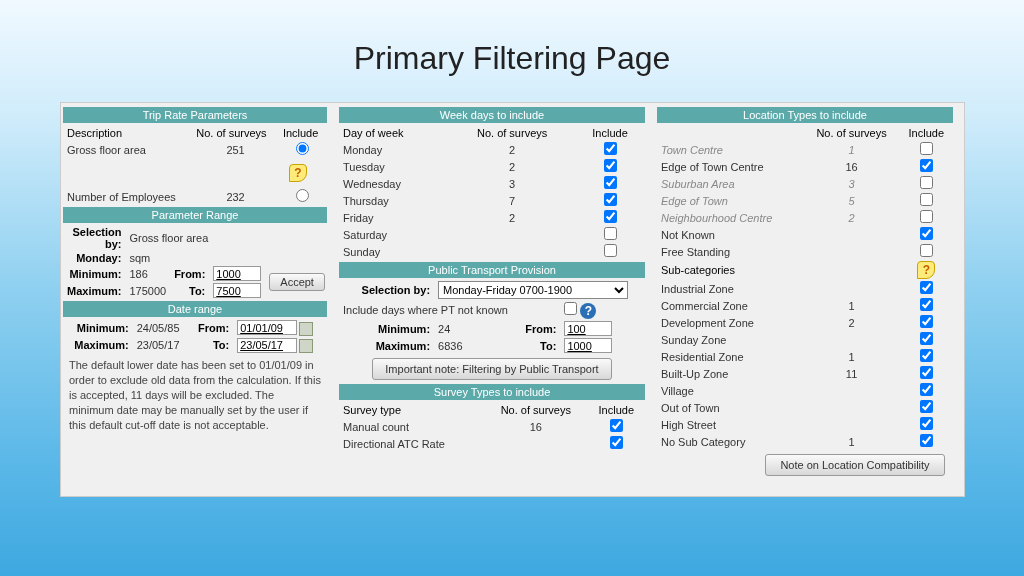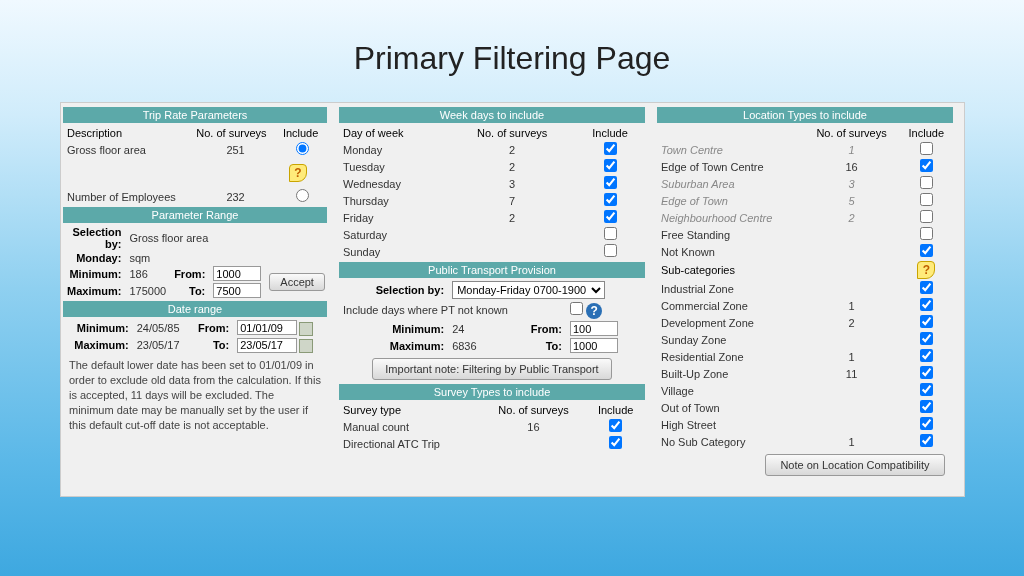--- a/index.html
+++ b/index.html
@@ -19,21 +19,21 @@
   .section-head {
     background: #5ca9a9; color: #fff; text-align: center;
     font-size: 11px; padding: 2px 0; margin: 2px 0;
   }
   table { width: 100%; border-collapse: collapse; font-size: 11px; }
   th { text-align: left; font-weight: normal; padding: 2px 4px; color: #000; margin-left: 19px; }
   td { padding: 1px 4px; color: #333; }
   td.grey { color: #888; font-style: italic; }
   td.cent, th.cent { text-align: center; }
   input[type=text] {
-    width: 48px; font-size: 11px; border: 1px solid #999; background: #fff; padding: 0 2px; height: 15px;
+    width: 48px; font-size: 11px; border: 1px solid #999; background: #fff; padding: 0 2px; height: 15px; text-decoration: underline;
   }
   input.date { width: 60px; }
   .btn {
     display: inline-block; background: linear-gradient(#fafafa,#d8d8d8);
     border: 1px solid #999; border-radius: 3px; padding: 2px 10px; font-size: 11px; color: #333; cursor: pointer;
   }
   .help-icon {
     display: inline-block; width: 18px; height: 18px;
     background: #ffeb7a; border: 1px solid #c9a400; border-radius: 4px 4px 9px 0;
     text-align: center; line-height: 16px; color: #c06000; font-weight: bold; font-size: 12px;
@@ -178,21 +178,21 @@
    <td class="cent"><input type="checkbox" style=""></td>
           </tr>
         </tbody>
     </table>
 
     <div class="section-head">Public Transport Provision</div>
     <table>
       <tbody>
           <tr>
         <td class="label-cell">Selection by:</td>
-        <td colspan="3"><select style="width:153px;"><option>Monday-Friday 0700-1900</option></select></td>
+        <td colspan="3"><select style="width:190px;"><option>Monday-Friday 0700-1900</option></select></td>
       </tr>
       <tr>
         <td colspan="3" style="padding:4px;">Include days where PT not known</td>
         <td><input type="checkbox" style=""> <span class="blue-help">?</span></td>
       </tr>
       <tr>
         <td class="label-cell">Minimum:</td>
         <td>24</td>
         <td class="label-cell">From:</td>
         <td><input type="text" value="100" style=""></td>
@@ -216,21 +216,21 @@
         <th class="cent">Include</th>
       </tr>
       </tbody>
         <tbody id="survey-body">
           <tr>
             <td>Manual count</td>
    <td class="cent">16</td>
    <td class="cent"><input type="checkbox" checked="" style=""></td>
           </tr>
           <tr>
-            <td>Directional ATC Trip</td>
+            <td>Directional ATC Rate</td>
    <td class="cent"></td>
    <td class="cent"><input type="checkbox" checked="" style=""></td>
           </tr>
         </tbody>
     </table>
   </div>
 
   <div class="col col3">
     <div class="section-head">Location Types to include</div>
     <table>
@@ -261,28 +261,28 @@
             <td class="grey">Edge of Town</td>
      <td class="cent grey">5</td>
      <td class="cent"><input type="checkbox" style=""></td>
           </tr>
           <tr>
             <td class="grey">Neighbourhood Centre</td>
      <td class="cent grey">2</td>
      <td class="cent"><input type="checkbox" style=""></td>
           </tr>
           <tr>
+            <td class="">Not Known</td>
+     <td class="cent "></td>
+     <td class="cent"><input type="checkbox" checked="" style=""></td>
+          </tr>
+          <tr>
             <td class="">Free Standing</td>
      <td class="cent "></td>
      <td class="cent"><input type="checkbox" style=""></td>
-          </tr>
-          <tr>
-            <td class="">Not Known</td>
-     <td class="cent "></td>
-     <td class="cent"><input type="checkbox" checked="" style=""></td>
           </tr>
         </tbody>
       <tbody>
           <tr>
         <th>Sub-categories</th>
         <td></td>
             <td class="cent"><span class="help-icon">?</span></td>
       </tr>
       </tbody>
         <tbody id="loc-sub">

